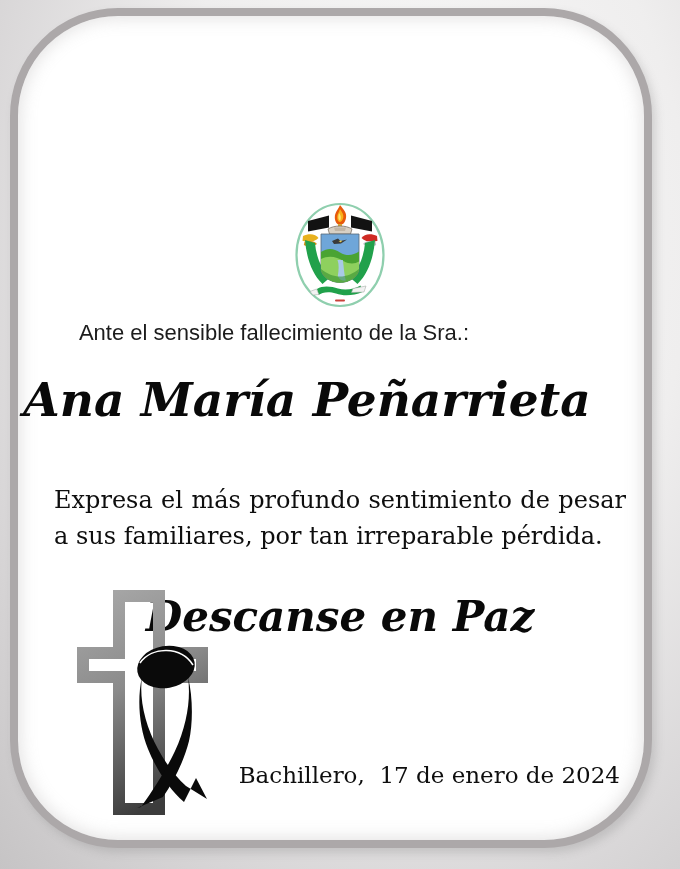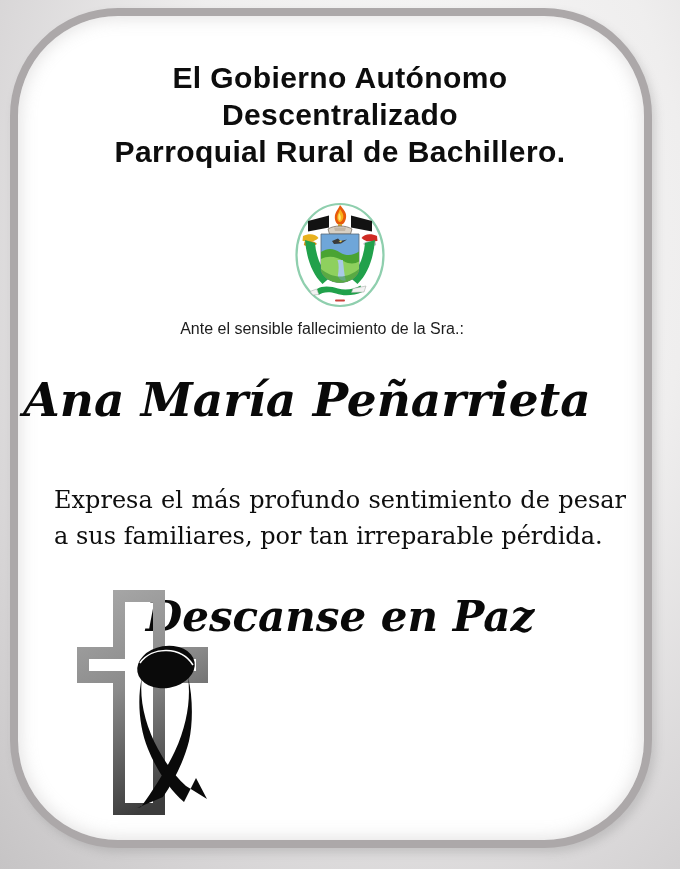--- a/index.html
+++ b/index.html
@@ -31,23 +31,22 @@
   }
   .emblem {
     position:absolute;
     left:294px; top:200px;
     width:92px; height:108px;
   }
   .intro {
     position:absolute;
     left:0; top:320px; width:548px;
     text-align:center;
-    font-size:16px;
+    font-size:22px;
     color:#1c1c1c;
-    padding-left:48px;
   }
   .deceased {
     position:absolute;
     left:0; top:372px; width:614px;
     text-align:center;
     font-family:"DejaVu Serif", serif;
     font-style:italic;
     font-weight:600;
     font-size:47px;
     color:#090909;
@@ -86,25 +85,20 @@
     white-space:pre;
   }
 </style>
 </head>
 <body>
 
 <div class="stage">
 
   <div class="card"></div>
 
-  <div class="gov-title">
-    <div>El Gobierno Autónomo</div>
-    <div>Descentralizado</div>
-    <div>Parroquial Rural de Bachillero.</div>
-  </div>
 
   <svg class="emblem" viewBox="0 0 92 108" aria-hidden="true">
     <ellipse cx="46" cy="55" rx="43.5" ry="51" fill="#ffffff" stroke="#8fcfae" stroke-width="2.2"></ellipse>
 
     <path d="M46,5 C50,10 53,13 52,18 C51,23 48.5,25 46,25 C43.5,25 40.8,22 40.8,17.5 C40.8,12 44,10 46,5 Z" fill="#e8590c"></path>
     <path d="M46,9 C48,12 49.8,14.4 49.3,17.6 C48.8,20.4 47.4,22 46,22 C44.6,22 43.1,19.9 43.2,17.2 C43.3,13.9 45,12.4 46,9 Z" fill="#f9b21a"></path>
     <path d="M45.1,13 C46.2,14.8 47,16 46.8,17.9 C46.6,19.5 46.4,20.4 45.8,20.4 C45.1,20.4 44.4,19.2 44.4,17.6 C44.4,15.7 44.7,14.5 45.1,13 Z" fill="#fde57a"></path>
     <rect x="44" y="24" width="4" height="5" fill="#d9a433"></rect>
 
     <path d="M14,21 L35,15.5 L35,27.5 L14,31.5 Z" fill="#121212"></path>
@@ -158,14 +152,15 @@
            M65,17 L93,17 L93,74 L136,74 L136,86 L93,86 L93,218 L65,218 L65,86 L29,86 L29,74 L65,74 Z"></path>
     </g>
     <g>
       <ellipse cx="106" cy="82" rx="29" ry="21" transform="rotate(-10 106 82)" fill="#0a0a0a"></ellipse>
       <path d="M82,92 C79,114 85,140 98,164 C106,179 116,192 126,201 L147,214 L136,193 L124,217 C110,205 97,186 88,164 C79,142 77,114 82,92 Z" fill="#0a0a0a"></path>
       <path d="M128,92 C131,114 127,140 115,166 C106,185 94,204 81,222 L77,223 L103,212 C114,196 124,176 129,156 C133,138 133,112 128,92 Z" fill="#0a0a0a"></path>
       <path d="M80,78 C92,61 121,61 133,80" stroke="#ffffff" stroke-width="1.6" fill="none"></path>
     </g>
   </svg>
 
+  <div class="dateline">Bachillero,  17 de enero de 2024</div>
 
 </div>
 
 </body></html>

